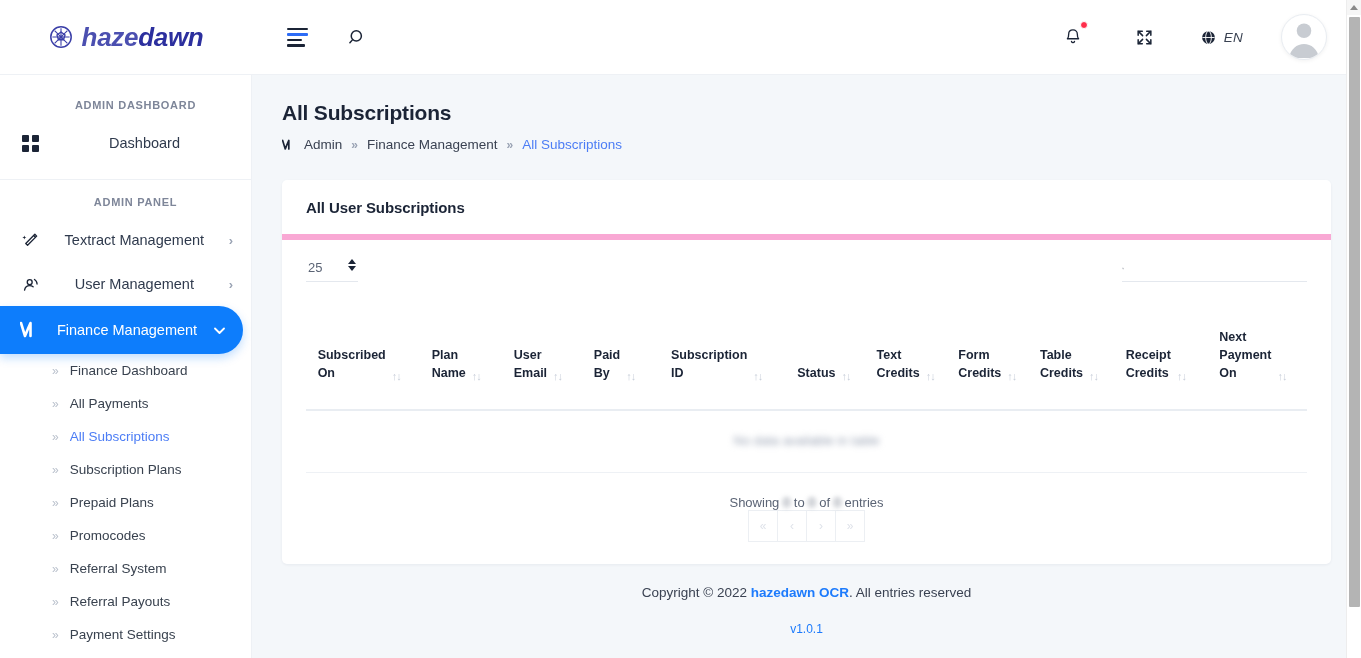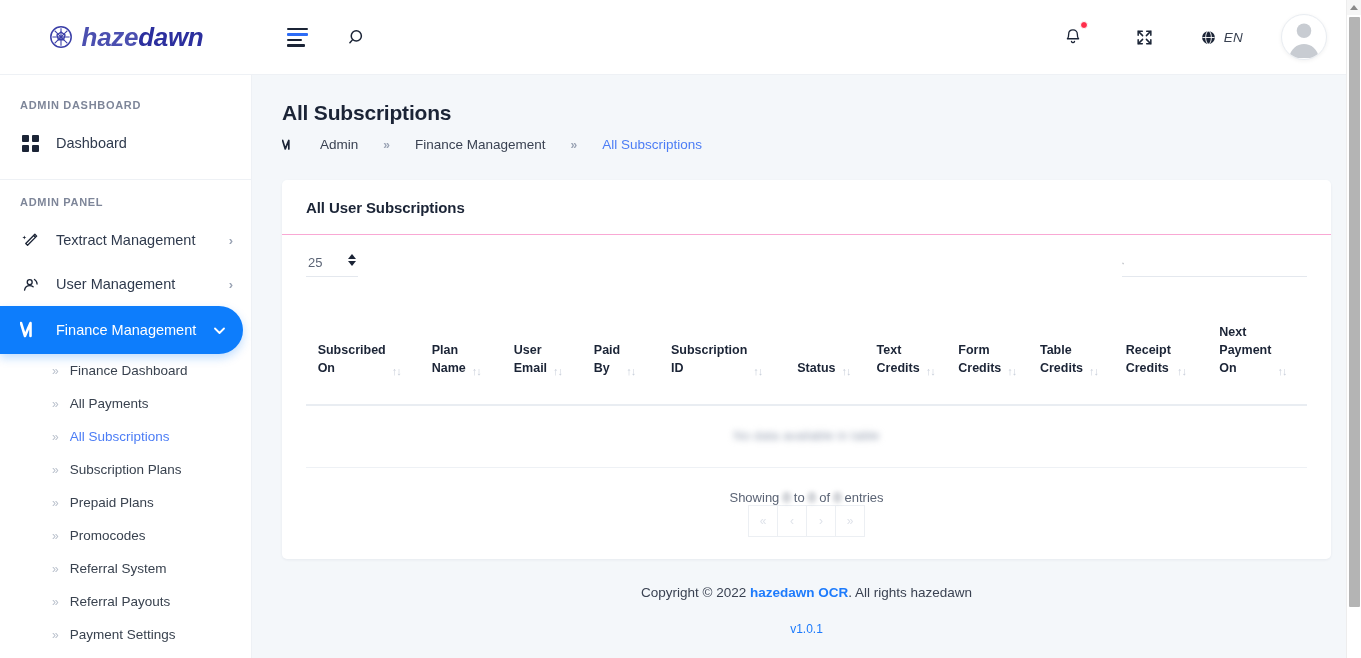--- a/index.html
+++ b/index.html
@@ -61,20 +61,21 @@
   
   .body-row { flex: 1; display: flex; min-height: 0; }
 
   
   .sidebar {
     width: 252px; flex: 0 0 252px;
     background: #ffffff;
     border-right: 1px solid #eef1f5;
     overflow: hidden;
     padding-top: 12px;
+    text-align: center;
   }
   .side-cap {
     font-size: 11px; font-weight: 700; letter-spacing: .7px;
     color: #7e8699; padding: 12px 0 10px 20px; text-transform: uppercase;
   }
   .side-item {
     display: flex; align-items: center; height: 44px;
     padding: 0 18px 0 20px; gap: 16px; cursor: pointer; position: relative;
   }
   .side-item .ico { width: 20px; height: 20px; display:flex; align-items:center; justify-content:center; flex: 0 0 20px; }
@@ -100,33 +101,33 @@
   .sub-item .lbl { font-size: 13.5px; color: #39424f; }
   .sub-item.current .lbl { color: #4c7df5; }
 
   
   .main {
     flex: 1; background: #f4f7fa; overflow: hidden;
     display: flex; flex-direction: column; position: relative;
   }
   .page-head { padding: 26px 30px 0 30px; }
   .page-title { font-size: 21px; font-weight: 700; color: #1b2436; letter-spacing: -.2px; }
-  .crumbs { display: flex; align-items: center; gap: 25px; margin-top: 12px; font-size: 13.5px; }
+  .crumbs { display: flex; align-items: center; gap: 9px; margin-top: 12px; font-size: 13.5px; }
   .crumbs .ci { width: 13px; height: 13px; display:flex; align-items:center; }
   .crumbs .c { color: #3a4252; }
   .crumbs .sep { color: #9aa3b4; font-size: 12px; font-weight: 700; }
   .crumbs .cur { color: #4c7df5; }
 
   .card {
     margin: 28px 30px 0 30px;
     background: #fff; border-radius: 5px;
     box-shadow: 0 1px 3px rgba(24,40,70,.06);
     overflow: hidden;
   }
-  .card-head { padding: 19px 24px 18px 24px; border-bottom: 1px solid #f9a8d4; }
+  .card-head { padding: 19px 24px 18px 24px; border-bottom: 6px solid #f9a8d4; }
   .card-title { font-size: 15px; font-weight: 700; color: #1b2436; letter-spacing: -.1px; }
   .card-body { padding: 16px 24px 22px 24px; }
 
   .table-ctrls { display: flex; align-items: flex-end; justify-content: space-between; padding-bottom: 4px; }
   .len-sel { position: relative; width: 52px; }
   .len-sel select {
     width: 52px; height: 26px; font-size: 13px; color: #5b6475;
     border: none; border-bottom: 1px solid #e4e8ee; background: transparent;
     -webkit-appearance: none; appearance: none; padding: 0 18px 2px 2px;
     font-family: "Liberation Sans", sans-serif; cursor: pointer; outline: none;
@@ -516,21 +517,21 @@
               <div class="pg">›</div>
               <div class="pg">»</div>
             </div>
           </div>
 
         </div>
       </div>
 
       <div class="footer">
         <div class="foot-line">
-          <span>Copyright © 2022 </span><b>hazedawn OCR</b><span>. All rights hazedawn</span>
+          <span>Copyright © 2022 </span><b>hazedawn OCR</b><span>. All entries reserved</span>
         </div>
         <div class="foot-ver">v1.0.1</div>
       </div>
     </div>
   </div>
 
   <div class="scrollbar">
     <div class="sb-arrow">
         <i></i>
       </div>

